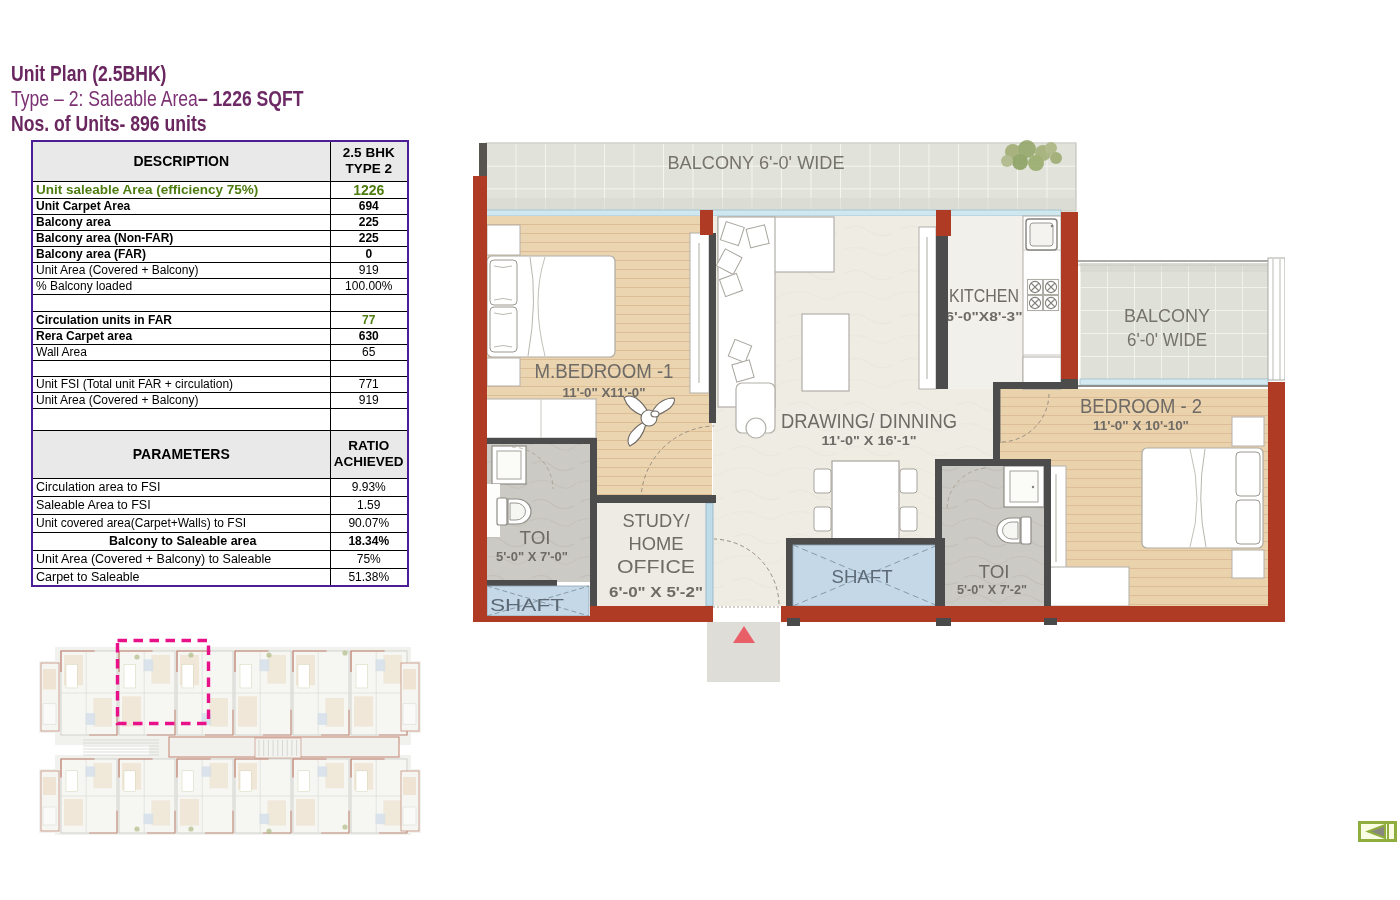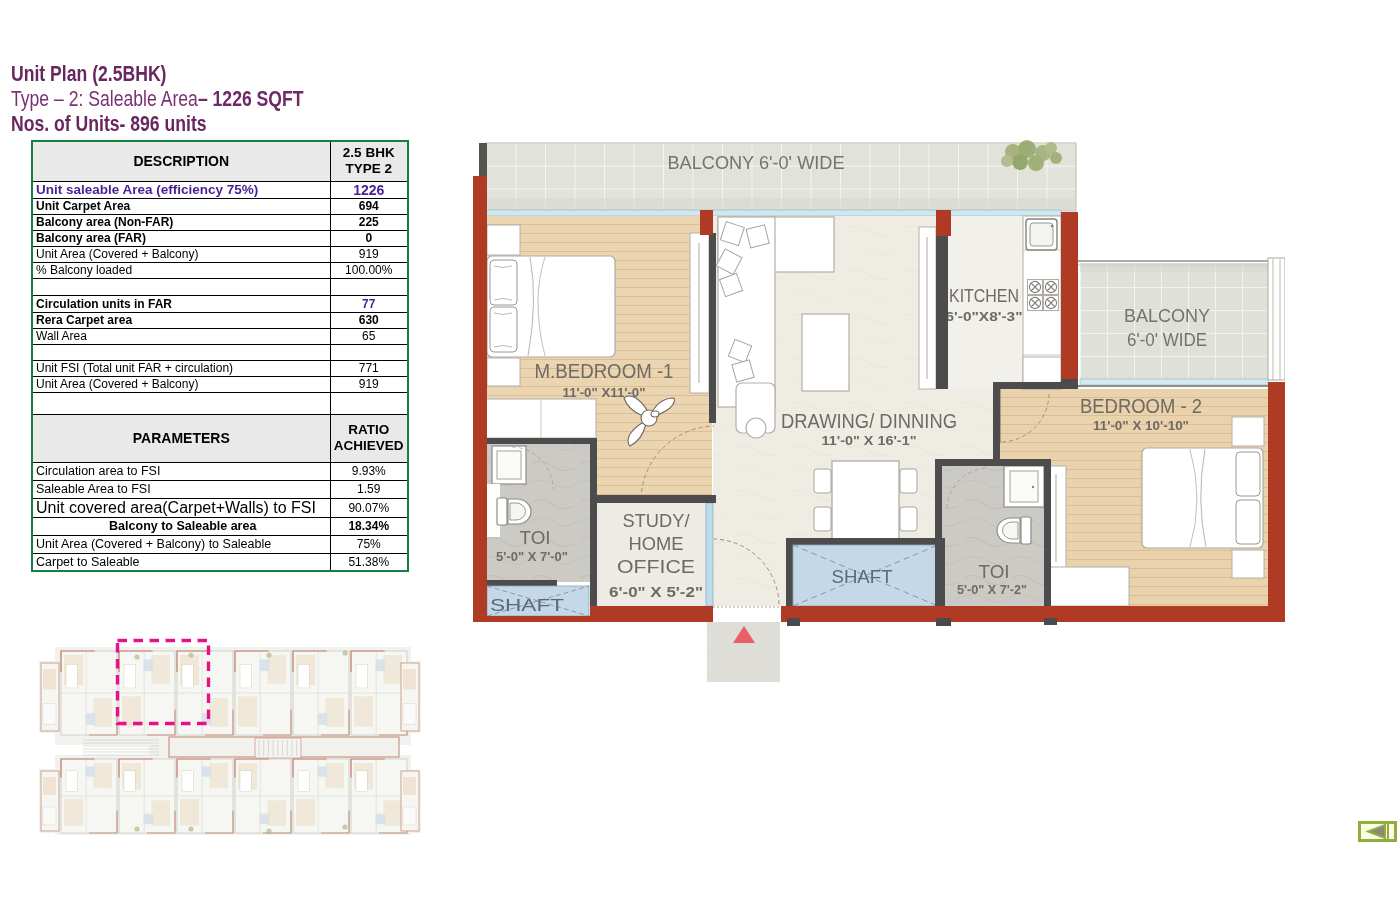--- a/index.html
+++ b/index.html
@@ -4,50 +4,54 @@
 <style>
   html,body{margin:0;padding:0;background:#ffffff;}
   body{font-family:"Liberation Sans", sans-serif;}
   #page{position:relative;width:1400px;height:900px;background:#fff;overflow:hidden;}
   .abs{position:absolute;}
   table.spec{border-collapse:collapse;table-layout:fixed;}
   table.spec td{border:1px solid #000;padding:0 0 0 3px;font-size:12px;color:#000;overflow:hidden;white-space:nowrap;}
   table.spec td.v{text-align:center;padding:0;}
   table.spec tr.hdr td{background:#e9e9e9;text-align:center;font-weight:bold;font-size:14px;padding:0;}
   .b{font-weight:bold;}
-  table.spec td.red{color:#4c1d95;}
+  table.spec td.red{color:#4d7c0f;}
 </style>
 </head>
 <body>
 <div id="page">
 
 <div class="abs" style="left:11px;top:61px;font-size:22px;font-weight:bold;color:#69265f;transform:scaleX(0.8);transform-origin:left top;white-space:nowrap;">Unit Plan (2.5BHK)</div>
 
 <div class="abs" style="left:11px;top:86px;font-size:22px;color:#7b3173;transform:scaleX(0.8);transform-origin:left top;white-space:nowrap;">Type – 2: Saleable Area<span style="font-weight:bold;color:#6d2a66;">– 1226 SQFT</span></div>
 
 <div class="abs" style="left:11px;top:111px;font-size:22px;font-weight:bold;color:#69265f;transform:scaleX(0.8);transform-origin:left top;white-space:nowrap;">Nos. of Units- 896 units</div>
 
-<table class="spec abs" style="left:31px;top:140px;width:376px;border:2px solid #15803d;">
+<table class="spec abs" style="left:31px;top:140px;width:376px;border:2px solid #4c1d95;">
   <colgroup>
         <col style="width:298px">
         <col style="width:78px">
       </colgroup>
   <tbody>
         <tr class="hdr" style="height:40px;">
           <td>DESCRIPTION</td>
           <td style="font-size:13.5px;line-height:1.2;">2.5 BHK<br>TYPE 2</td>
         </tr>
   <tr style="height:17px;">
           <td class="b red" style="font-size:13.5px;">Unit saleable Area (efficiency 75%)</td>
           <td class="v b red" style="font-size:14px;">1226</td>
         </tr>
   <tr style="height:16px;">
           <td class="b">Unit Carpet Area</td>
           <td class="v b">694</td>
         </tr>
+  <tr style="height:16px;">
+          <td class="b">Balcony area</td>
+          <td class="v b">225</td>
+        </tr>
   <tr style="height:16px;padding-left:36px;">
           <td class="b">Balcony area (Non-FAR)</td>
           <td class="v b">225</td>
         </tr>
   <tr style="height:16px;margin-left:12px;">
           <td class="b">Balcony area (FAR)</td>
           <td class="v b">0</td>
         </tr>
   <tr style="height:16px;">
           <td>Unit Area (Covered + Balcony)</td>
@@ -95,21 +99,21 @@
         </tr>
   <tr style="height:18px;margin-top:18px;">
           <td style="font-size:12.5px;">Circulation area to FSI</td>
           <td class="v">9.93%</td>
         </tr>
   <tr style="height:18px;padding-left:12px;">
           <td style="font-size:12.5px;">Saleable Area to FSI</td>
           <td class="v">1.59</td>
         </tr>
   <tr style="height:18px;">
-          <td style="font-size:16px;">Unit covered area(Carpet+Walls) to FSI</td>
+          <td style="font-size:12px;">Unit covered area(Carpet+Walls) to FSI</td>
           <td class="v">90.07%</td>
         </tr>
   <tr style="height:18px;">
           <td class="b" style="font-size:12.5px;text-align:center;">Balcony to Saleable area</td>
           <td class="v b">18.34%</td>
         </tr>
   <tr style="height:18px;">
           <td style="font-size:12.5px;">Unit Area (Covered + Balcony) to Saleable</td>
           <td class="v">75%</td>
         </tr>

